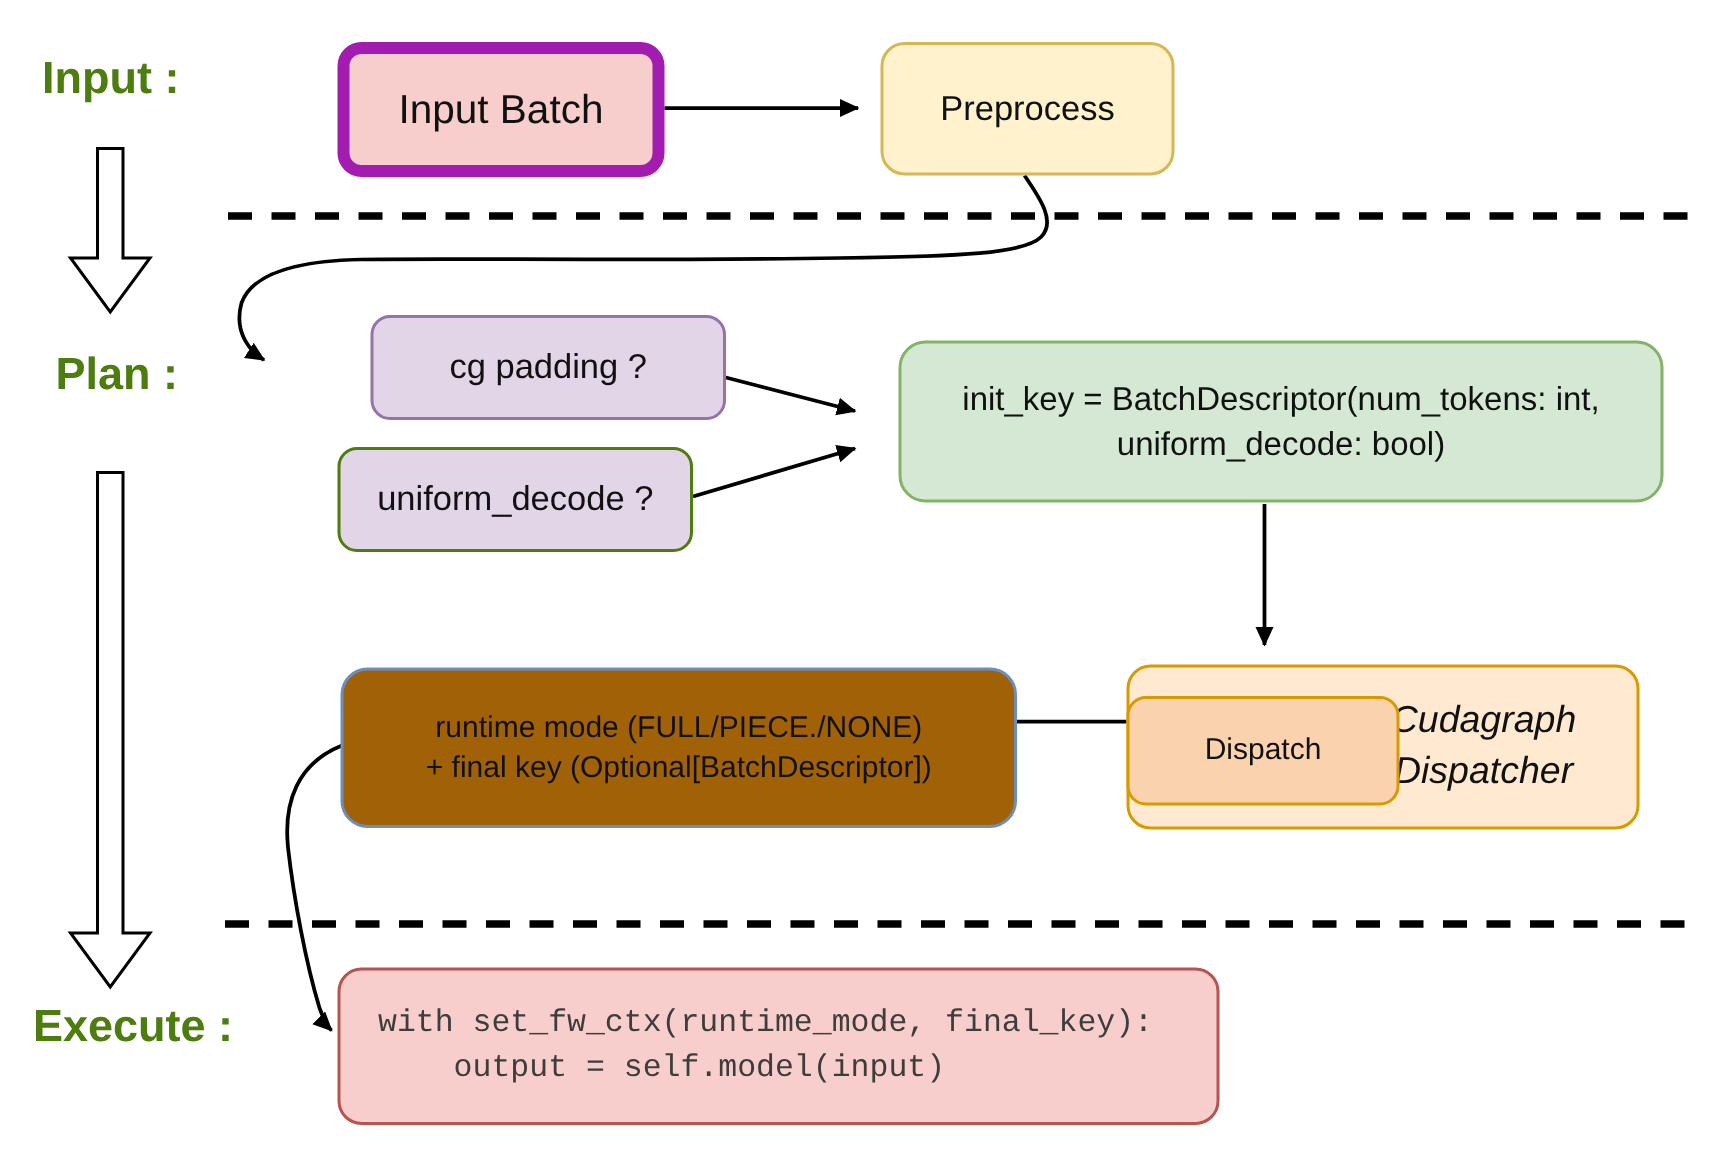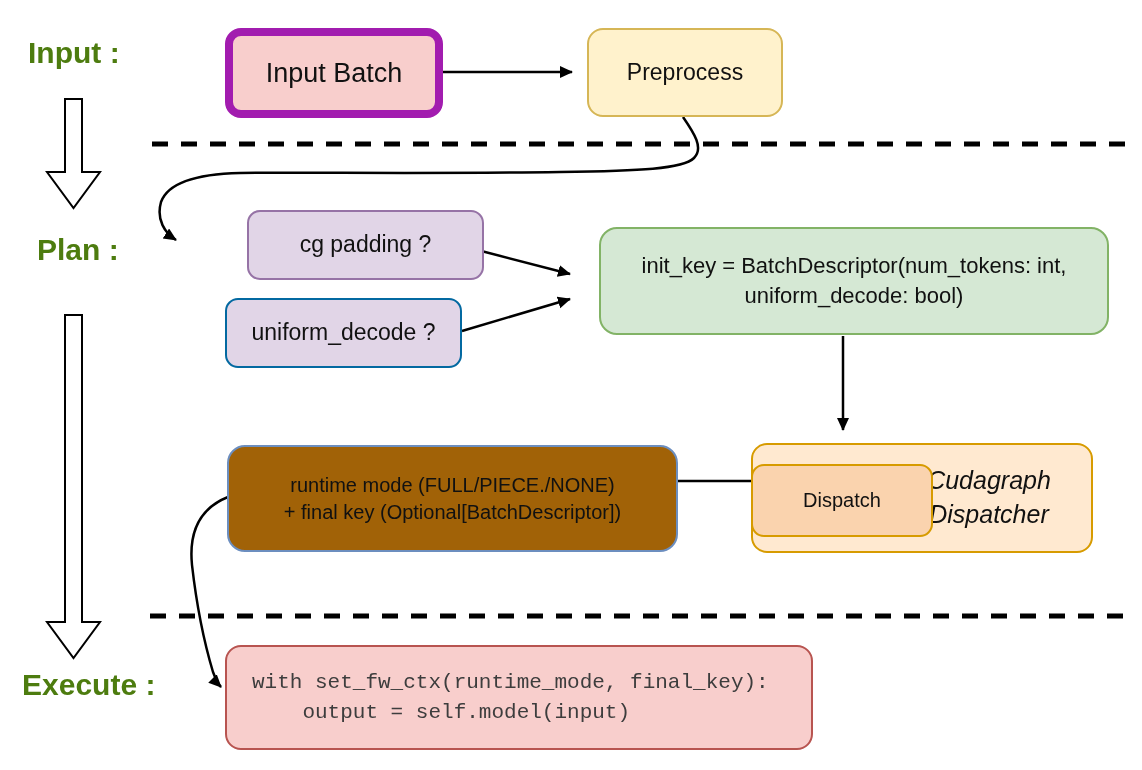--- a/index.html
+++ b/index.html
@@ -41,21 +41,21 @@
     font-size:23px;
   }
   .node-cg-padding{
     left:225px;top:210px;width:237px;height:70px;
     background:#E1D5E7;border:2px solid #9673A6;border-radius:13px;
     font-size:23px;
     margin-left:22px;
   }
   .node-uniform-decode{
     left:225px;top:298px;width:237px;height:70px;
-    background:#E1D5E7;border:2px solid #0369a1;border-radius:13px;
+    background:#E1D5E7;border:2px solid #4d7c0f;border-radius:13px;
     font-size:23px;
   }
   .node-init-key{
     left:587px;top:227px;width:510px;height:108px;
     background:#D5E8D4;border:2px solid #82B366;border-radius:18px;
     font-size:22px;
     margin-left:12px;
   }
   .node-runtime-mode{
     left:227px;top:445px;width:451px;height:107px;

